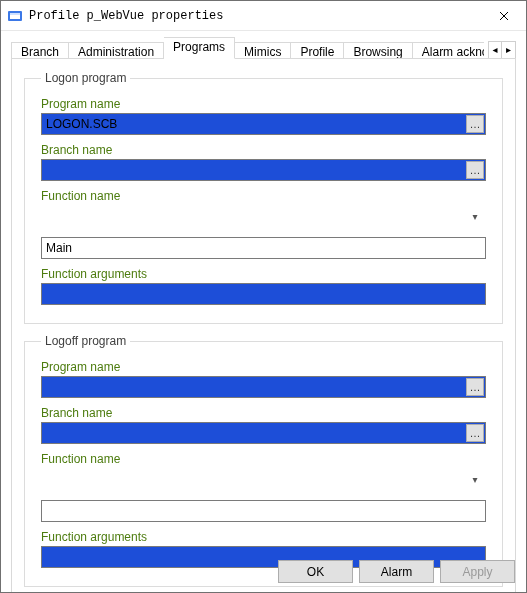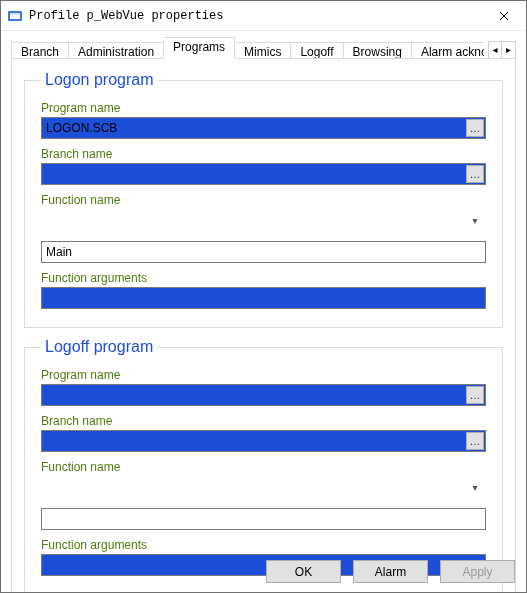--- a/index.html
+++ b/index.html
@@ -99,23 +99,23 @@
     padding: 12px 12px 8px 12px;
     position: relative;
     min-height: 480px;
   }
   fieldset.group {
     border: 1px solid #dcdcdc;
     margin: 0 0 10px 0;
     padding: 10px 16px 10px 16px;
   }
   fieldset.group legend {
-    font-size: 16px;
+    font-size: 12px;
     padding: 0 4px;
-    color: #1d4ed8;
+    color: #404040;
   }
   .field {
     margin: 2px 0 8px 0;
   }
   .field .label {
     display: block;
     margin-bottom: 2px;
     color: #4d7c0f;
   }
   .input-wrap {
@@ -156,21 +156,21 @@
     width: 18px; height: 18px;
     display: flex; align-items: center; justify-content: center;
     pointer-events: none;
     color: #555;
     font-size: 10px;
   }
   .button-row {
     position: absolute;
     bottom: 10px; right: 12px;
     display: flex;
-    gap: 12px;
+    gap: 6px;
     align-items: flex-end;
   }
   .btn {
     width: 75px; height: 23px;
     border: 1px solid #adadad;
     background: #e1e1e1;
     font: inherit;
     cursor: pointer;
   }
   .btn:disabled {
@@ -198,21 +198,21 @@
 </div>
 
 <div class="content">
 
   <div class="tabs-row">
     <div class="tabs">
       <div class="tab">Branch</div>
       <div class="tab">Administration</div>
       <div class="tab active">Programs</div>
       <div class="tab">Mimics</div>
-      <div class="tab">Logoff</div>
+      <div class="tab">Profile</div>
       <div class="tab">Browsing</div>
       <div class="tab">Alarm acknowledgement</div>
 
     </div>
     <div class="tab-nav">
       <button>◂</button>
       <button>▸</button>
     </div>
   </div>
 

